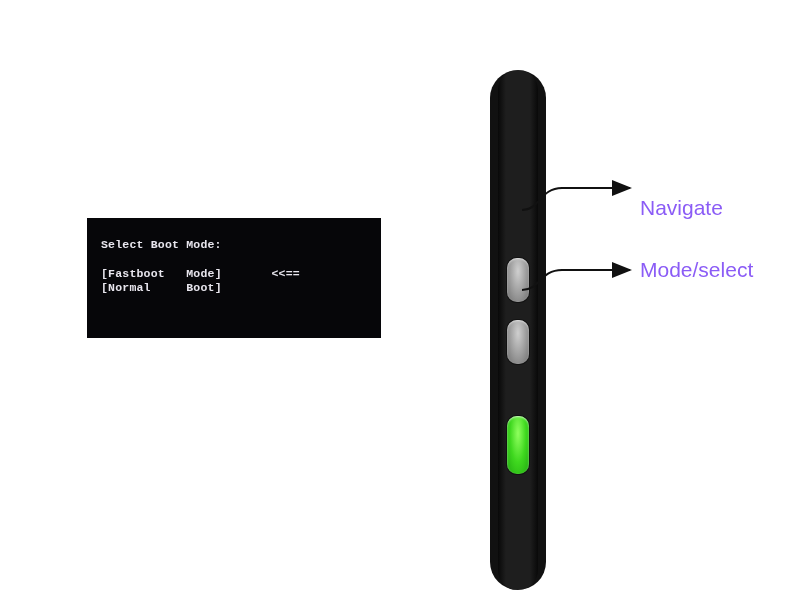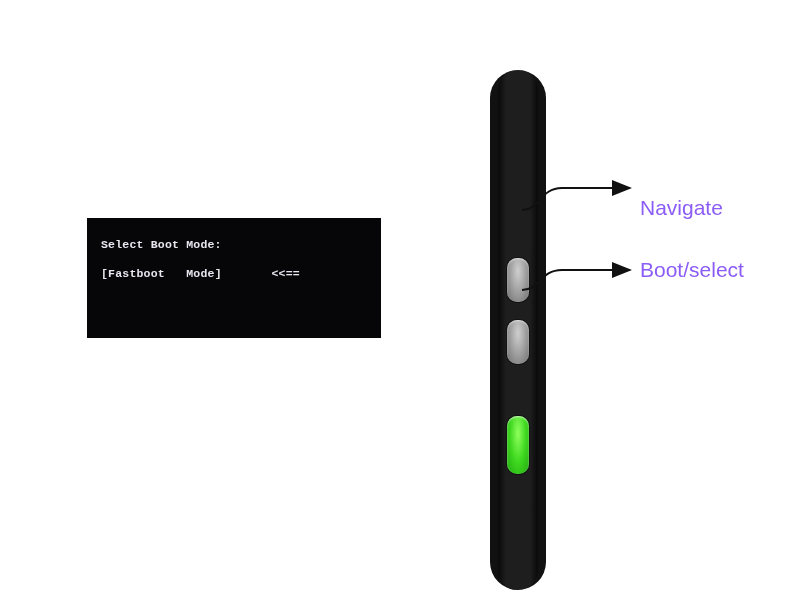--- a/index.html
+++ b/index.html
@@ -90,20 +90,21 @@
     overflow: visible;
   }
 </style>
 </head>
 <body>
 
 <div class="boot-screen">
   <div class="row">Select Boot Mode:</div>
   <div class="row">&nbsp;</div>
   <div class="row"><span>[Fastboot</span>   <span>Mode]</span>       <span class="marker">&lt;&lt;==</span></div>
+  <div class="row"><span>[Normal</span>     <span>Boot]</span></div>
 </div>
 
 <div class="phone">
   <div class="btn btn-grey vol-up"></div>
   <div class="btn btn-grey vol-down"></div>
   <div class="btn btn-green"></div>
 </div>
 
 <svg class="arrow-svg" style="left:522px; top:180px;" width="120" height="60">
   <defs>
@@ -117,13 +118,13 @@
 <svg class="arrow-svg" style="left:522px; top:260px;" width="120" height="60">
   <defs>
     <marker id="ah2" markerWidth="10" markerHeight="8" refX="9" refY="4" orient="auto">
       <path d="M0,0 L10,4 L0,8 Z" fill="#111"></path>
     </marker>
   </defs>
   <path d="M 0 12 C 18 12, 18 -8, 40 -8 L 108 -8" transform="translate(0,18)" fill="none" stroke="#111" stroke-width="2" marker-end="url(#ah2)"></path>
 </svg>
 
 <div class="label label-nav">Navigate</div>
-<div class="label label-enter">Boot/select</div>
+<div class="label label-enter">Mode/select</div>
 
 </body></html>

